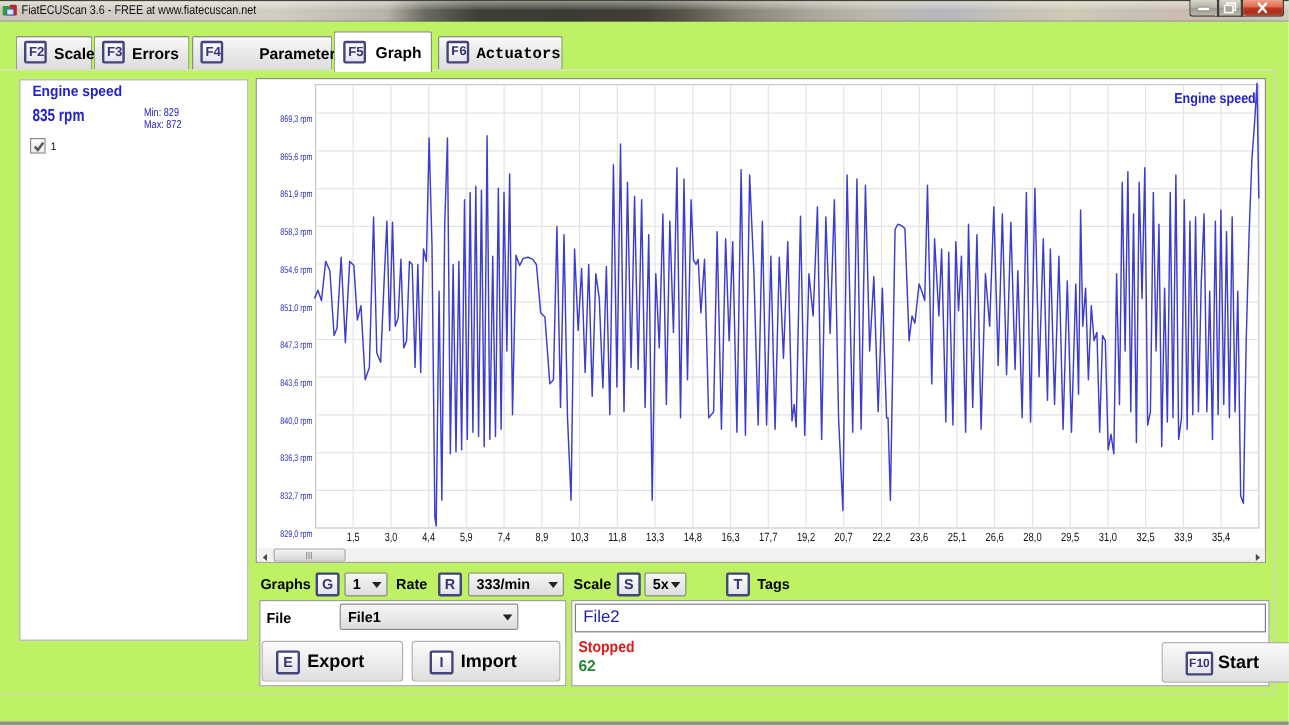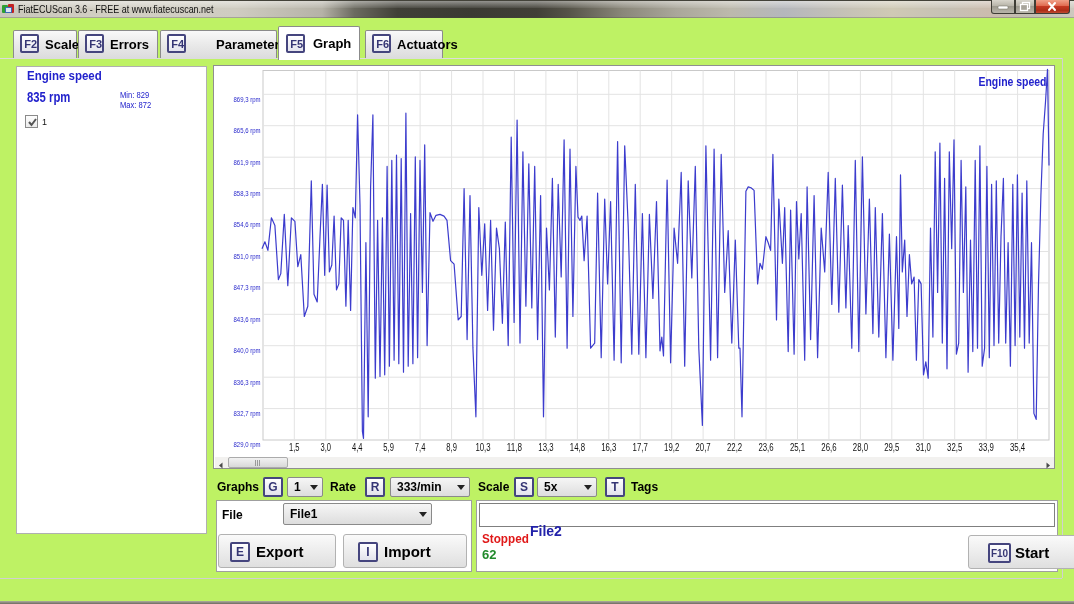--- a/index.html
+++ b/index.html
@@ -71,21 +71,21 @@
   border-left:4px solid transparent; border-right:4px solid transparent; border-top:5px solid #222; }
 
 .gbox { position:absolute; top:500px; height:72px; border:1px solid #9f9f9f; background:#fff; }
 
 .pbtn { position:absolute; border:1px solid #b2b2b2; border-radius:3px;
   background:linear-gradient(#fafafa,#eeeeee 45%,#dfdfdf); }
 .pbtn .keybox { border-width:2px; }
 .pbtn .bl { position:absolute; font-weight:bold; font-size:15px; color:#000; }
 #file2box { position:absolute; left:479px; top:503px; width:576px; height:24px;
   border:1px solid #7f7f7f; background:#fff; }
-#file2box span { position:absolute; left:6px; top:19px; font-size:14px; font-weight:bold; color:#2222aa;margin-left:44px; }
+#file2box span { position:absolute; left:6px; top:1px; font-size:14px; font-weight:normal; color:#2222aa; }
 
 #logo { position:absolute; left:14px; top:534px; width:200px; height:42px; overflow:visible; }
 
 #status { position:absolute; left:0; top:582px; width:1074px; height:19px;
   background:linear-gradient(#f4f2ee,#eceae4); border-top:1px solid #e0ded8; }
 #status .sep { position:absolute; top:2px; width:1px; height:15px; background:#d0cec8; }
 #status .stext { position:absolute; left:35px; top:3px; font-size:11px; color:#111; transform:scaleX(.81); transform-origin:0 0; white-space:nowrap; }
 #bottomstrip { position:absolute; left:0; top:601px; width:1074px; height:3px;
   background:linear-gradient(#b0ada1,#6e6b60); }
 </style>
@@ -127,21 +127,21 @@
       <div class="tablabel" style="left:31px;">Errors</div>
     </div>
 <div class="tab" style="left:160px;width:117px;">
       <div class="fkey" style="left:6px;top:3px;">F4</div>
       <div class="tablabel" style="left:31px;padding-left:24px;">Parameters</div>
     </div>
 <div class="tab sel" style="left:278px;width:82px;">
       <div class="fkey" style="left:7px;top:7px;">F5</div>
       <div class="tablabel" style="left:34px;">Graph</div>
     </div>
-<div class="tab" style="left:365px;width:78px;">
+<div class="tab" style="left:365px;width:104px;font-family:Liberation Mono, monospace;">
       <div class="fkey" style="left:6px;top:3px;">F6</div>
       <div class="tablabel" style="left:31px;">Actuators</div>
     </div>
 <div id="tabline"></div>
     <div id="rightline"></div>
     <div id="bottomline"></div>
 
 <div id="leftpanel">
   <div class="t1">Engine speed</div>
   <div class="t2">835 rpm</div>
@@ -249,21 +249,21 @@
       <span class="arr"></span>
     </div>
 <div class="lbl" style="left:330px;top:480px;">Rate</div>
 <div class="keybox" style="left:365px;top:477px;">R</div>
 <div class="combo" style="left:390px;top:477px;width:80px;">
       <span class="v">333/min</span>
       <span class="arr"></span>
     </div>
 <div class="lbl" style="left:478px;top:480px;">Scale</div>
 <div class="keybox" style="left:514px;top:477px;">S</div>
-<div class="combo" style="left:537px;top:477px;width:60px;">
+<div class="combo" style="left:537px;top:477px;width:35px;">
       <span class="v">5x</span>
       <span class="arr"></span>
     </div>
 <div class="keybox" style="left:605px;top:477px;">T</div>
 <div class="lbl" style="left:631px;top:480px;">Tags</div>
 
 <div class="gbox" style="left:216px;width:256px;"></div>
 <div class="gbox" style="left:476px;width:582px;"></div>
 
 <div class="lbl" style="left:222px;top:508px;">File</div>

